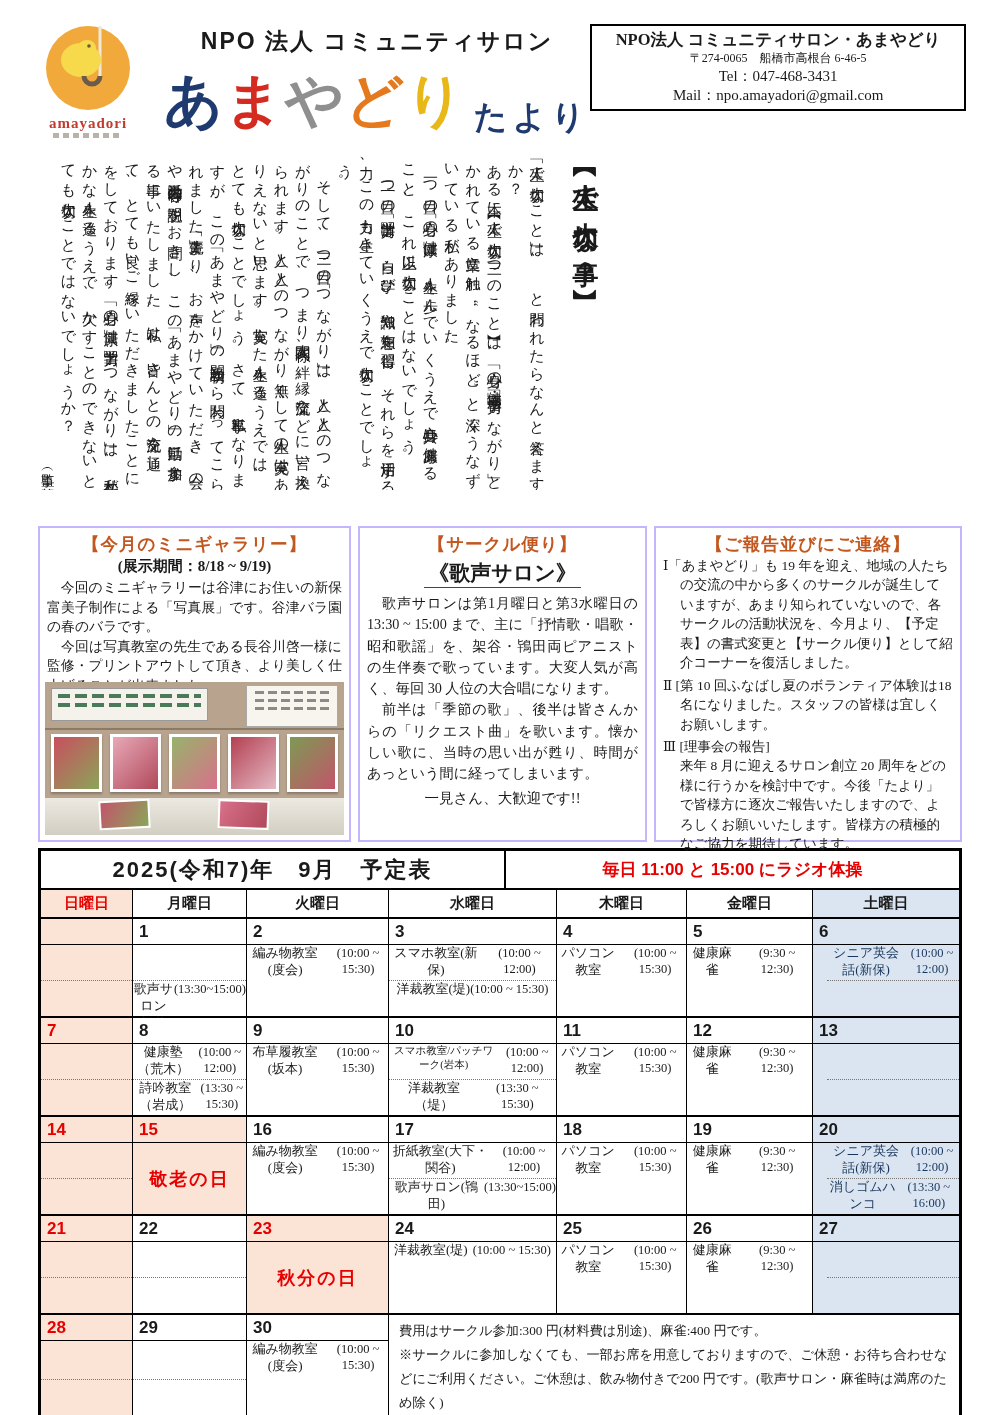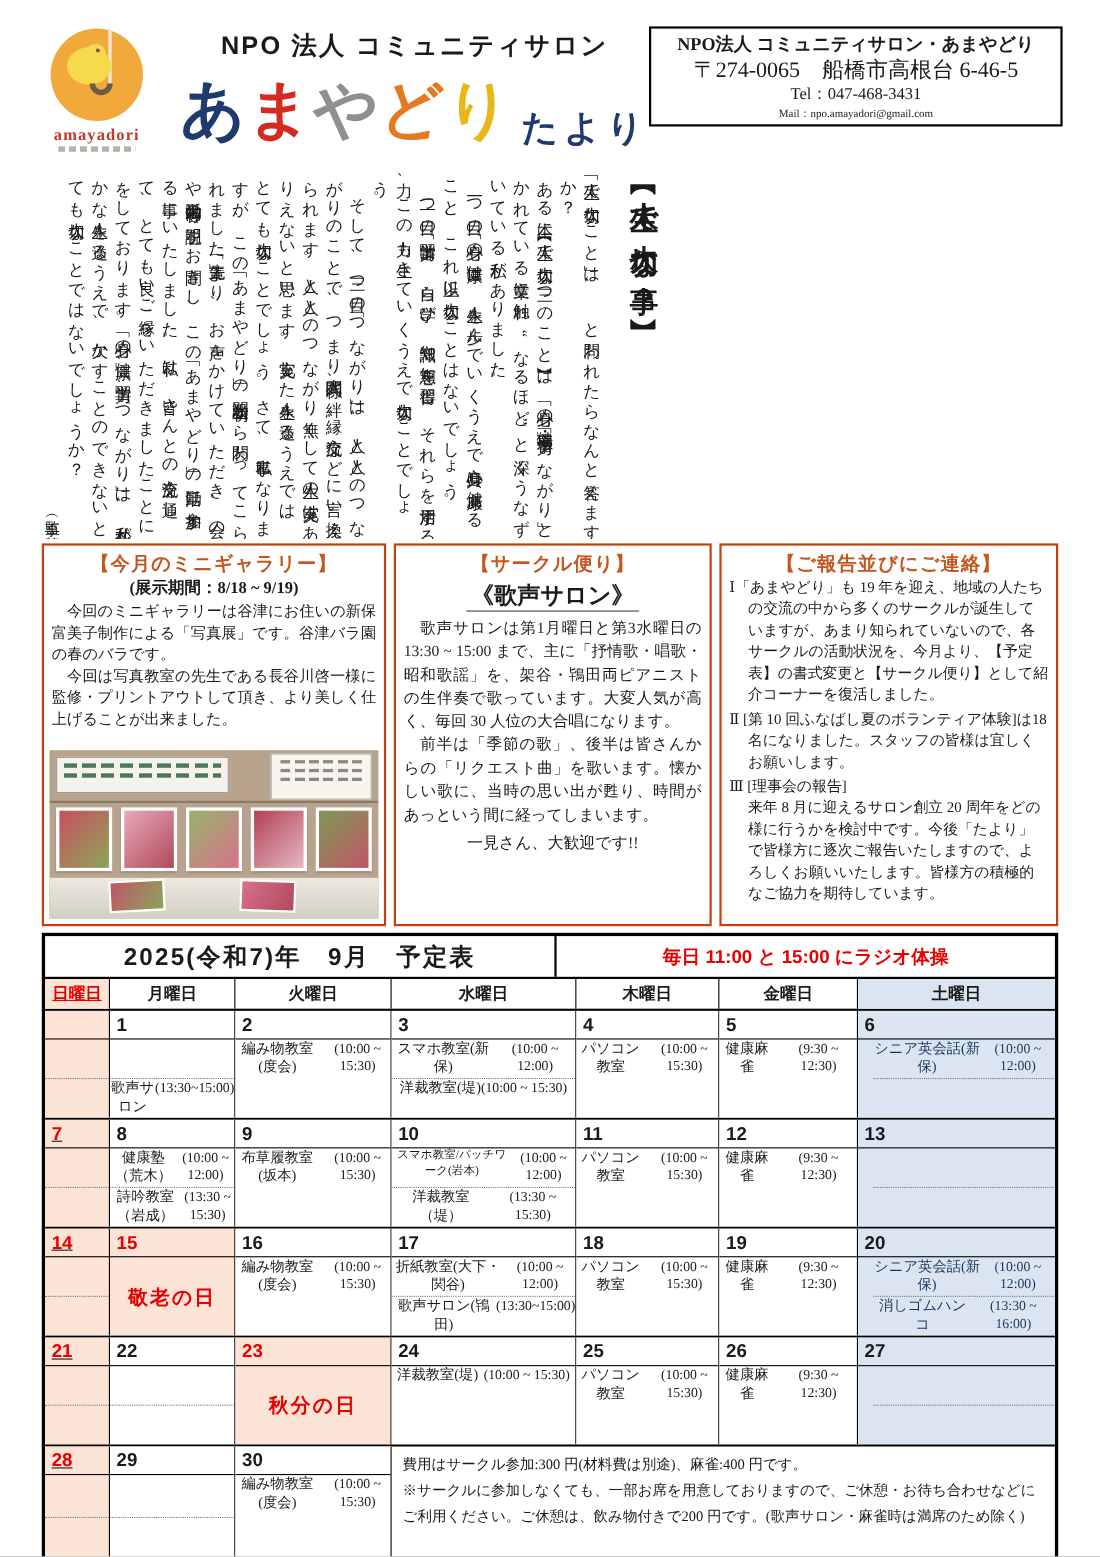--- a/index.html
+++ b/index.html
@@ -20,35 +20,35 @@
   .org-line{font-weight:bold;font-size:23px;letter-spacing:2px;white-space:nowrap;}
   .main-title{line-height:1;white-space:nowrap;text-align:left;margin-top:14px;}
   .main-title .ch{font-size:58px;font-weight:900;display:inline-block;margin-right:1px;
                   font-family:"Liberation Sans","DejaVu Sans",sans-serif;}
   .tayori{font-size:33px;color:#1e3a6e;font-weight:900;margin-left:8px;letter-spacing:5px;
           position:relative;top:8px;font-family:"Liberation Sans","DejaVu Sans",sans-serif;}
   .issue-block{margin-left:auto;width:376px;flex:0 0 auto;}
   .issue-line{font-weight:bold;font-size:21px;text-align:center;margin-bottom:2px;letter-spacing:1px;}
   .contact-box{border:2px solid #000;padding:3px 4px;text-align:center;line-height:1.32;}
   .contact-box .l1{font-size:16.5px;font-weight:bold;}
-  .contact-box .l2{font-size:20px;}
+  .contact-box .l2{font-size:12px;}
   .contact-box .l3{font-size:15px;}
-  .contact-box .l4{font-size:10px;}
+  .contact-box .l4{font-size:15px;}
 
   
   .article{height:336px;margin-top:2px;writing-mode:vertical-rl;overflow:hidden;
            font-size:15px;line-height:1.42;letter-spacing:1px;padding-top:4px;}
   .article h2{font-size:26px;font-weight:900;margin:6px 14px 0 20px;letter-spacing:3px;
               font-family:"Liberation Sans","DejaVu Sans",sans-serif;}
   .article p{margin:0;}
   .article .sig{font-size:13.5px;text-align:end;letter-spacing:0;}
 
   
   .boxes{display:flex;gap:7px;margin-top:4px;height:348px;}
-  .box{border:2px solid #c2410c;box-sizing:border-box;padding:4px 7px;position:relative;background:#fff;}
+  .box{border:2px solid #c4b5fd;box-sizing:border-box;padding:4px 7px;position:relative;background:#fff;margin-top:32px;}
   .box1{width:313px;}
   .box2{width:289px;}
   .box3{flex:1;}
   .box-title{text-align:center;color:#c2571f;font-weight:bold;font-size:17.5px;letter-spacing:1px;}
   .gal-period{text-align:center;font-weight:bold;font-size:15px;margin:1px 0 2px;}
   .box-body p{margin:0;font-size:13.8px;line-height:1.42;text-align:justify;}
   .box2 .box-body p{font-size:14.2px;line-height:1.5;}
   .circle-sub{text-align:center;margin:3px 0 6px;}
   .circle-sub span{font-size:21px;font-weight:bold;border-bottom:1.5px solid #444;padding:0 4px 2px;}
   .circle-close{text-align:center;font-size:14.5px;margin-top:4px;}
@@ -85,21 +85,21 @@
   .cal-title-row{display:flex;border-bottom:2px solid #000;height:37px;align-items:stretch;}
   .cal-title{width:465px;border-right:2px solid #000;display:flex;align-items:center;justify-content:center;
              font-weight:bold;font-size:22px;letter-spacing:2px;box-sizing:border-box;
              font-family:"Liberation Sans","DejaVu Sans",sans-serif;}
   .cal-note{flex:1;display:flex;align-items:center;justify-content:center;color:#e60000;font-weight:bold;
             font-size:17px;font-family:"Liberation Sans","DejaVu Sans",sans-serif;}
   .day-row{display:flex;border-bottom:2px solid #000;height:27px;}
   .day-cell{border-right:1px solid #000;display:flex;align-items:center;justify-content:center;
             font-weight:bold;font-size:15px;box-sizing:border-box;}
   .day-cell:last-child{border-right:none;}
-  .c0{width:59px;flex:0 0 auto;text-decoration:underline;}
+  .c0{width:92px;flex:0 0 auto;}
   .c1{width:114px;flex:0 0 auto;}
   .c2{width:142px;flex:0 0 auto;}
   .c3{width:168px;flex:0 0 auto;}
   .c4{width:130px;flex:0 0 auto;}
   .c5{width:126px;flex:0 0 auto;}
   .c6{flex:1;}
   .day-cell.sun-h{background:#fbe3d5;color:#e60000;}
   .day-cell.sat-h{background:#dbe5f1;}
   .week{display:flex;border-bottom:2px solid #000;height:97px;}
   .week.last{border-bottom:none;height:103px;}

